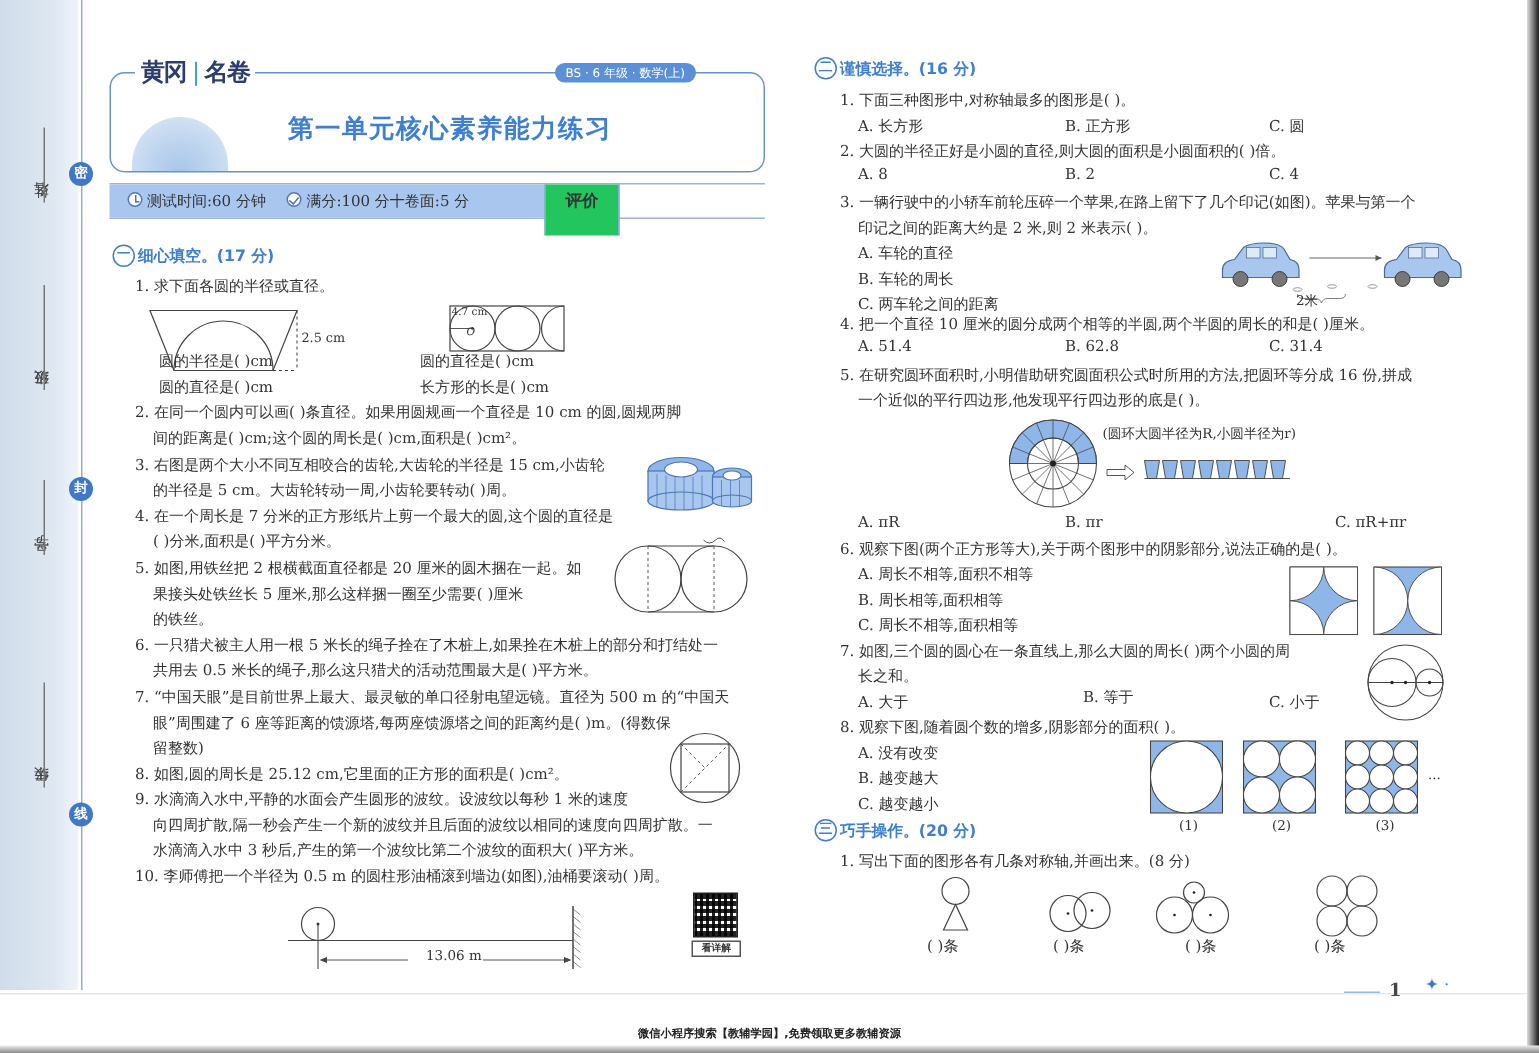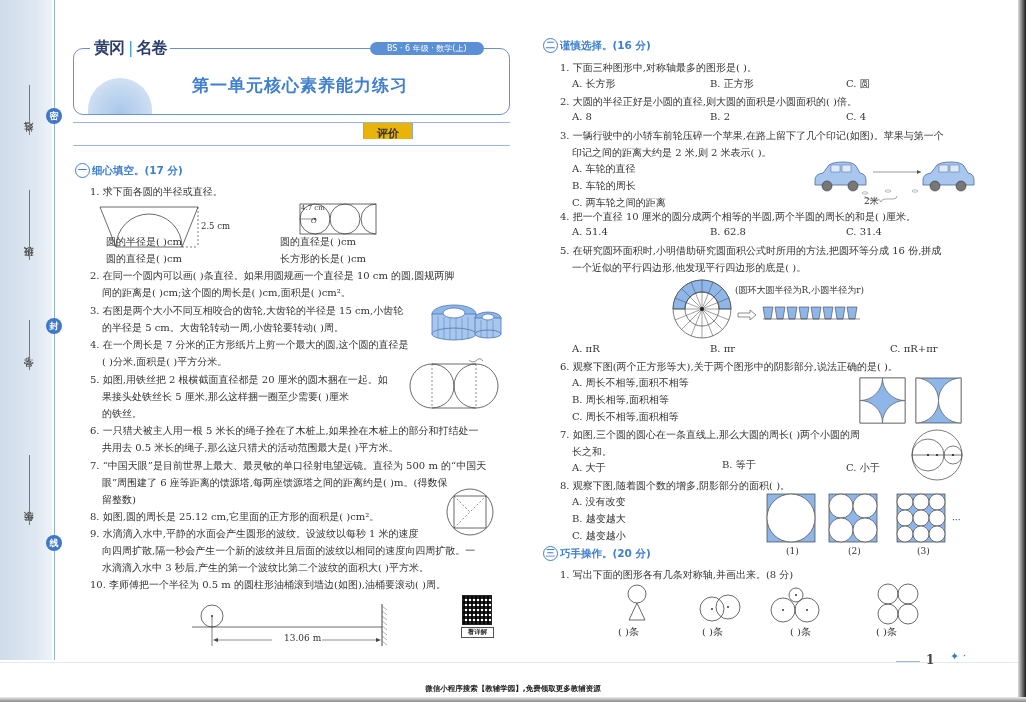--- a/index.html
+++ b/index.html
@@ -8,27 +8,27 @@
   .abs { position: absolute; }
   .margin-strip { left: 0; top: 0; width: 52px; height: 660px; background: linear-gradient(90deg, #cfdcea 0%, #dfe8f2 70%, #eef3f8 100%); }
   .margin-line { left: 54px; top: 0; width: 1px; height: 660px; background: #8fb0d6; }
   .seal { width: 16px; height: 16px; border-radius: 50%; background: #3f78c7; color: #fff; font-size: 9px; line-height: 16px; text-align: center; left: 46px; font-family: "DejaVu Sans", sans-serif; font-weight: bold; }
   .vlabel { left: 22px; font-size: 10px; color: #444; writing-mode: vertical-rl; transform: rotate(180deg); font-family: "DejaVu Sans", sans-serif; }
   .vline { left: 29px; width: 1px; background: #777; }
 
   .header-box { left: 73px; top: 48px; width: 437px; height: 67px; border: 1.5px solid #6b92c8; border-radius: 10px; background: #fff; }
   .brand { left: 90px; top: 38px; background: #fff; padding: 0 4px; font-family: "DejaVu Sans", sans-serif; font-weight: bold; font-size: 16px; color: #2c3e6b; letter-spacing: -1px; }
   .brand .accent { color: #3aa0d8; }
-  .grade-badge { left: 370px; top: 42px; background: #5b8fd6; color: #fff; font-size: 8px; border-radius: 8px; padding: 1px 17px; font-family: "DejaVu Sans", sans-serif; }
+  .grade-badge { left: 370px; top: 42px; background: #5b8fd6; color: #fff; font-size: 8px; border-radius: 8px; padding: 1px 7px; font-family: "DejaVu Sans", sans-serif; }
   .title { left: 150px; top: 74px; width: 300px; text-align: center; color: #3f7fcf; font-size: 17px; font-weight: bold; font-family: "DejaVu Sans", sans-serif; letter-spacing: 1px; }
   .deco { left: 88px; top: 78px; width: 64px; height: 36px; border-radius: 32px 32px 0 0; background: radial-gradient(circle at 50% 100%, #a8c6ea 0%, #c8dbf1 60%, #e1ecf8 100%); }
 
   .info-bar { left: 73px; top: 122px; width: 437px; height: 24px; border-top: 1px solid #9bb6dd; border-bottom: 1px solid #9bb6dd; }
   .info-bar .left { position: absolute; left: 0; top: 0; width: 290px; height: 22px; background: #a9c7ee; display: flex; align-items: center; padding-left: 12px; gap: 14px; font-size: 10px; color: #333; }
-  .info-bar .rate { position: absolute; left: 290px; top: 0; width: 50px; height: 16px; background: #eab308; border-left: 1px solid #86a9d9; border-right: 1px solid #86a9d9; text-align: center; line-height: 22px; font-weight: bold; font-size: 11px; font-family: "DejaVu Sans", sans-serif; }
+  .info-bar .rate { position: absolute; left: 290px; top: 0; width: 50px; height: 34px; background: #22c55e; border-left: 1px solid #86a9d9; border-right: 1px solid #86a9d9; text-align: center; line-height: 22px; font-weight: bold; font-size: 11px; font-family: "DejaVu Sans", sans-serif; }
   .ic-clock, .ic-check { display: inline-block; width: 10px; height: 10px; border-radius: 50%; border: 1px solid #5577aa; background: #fff; margin-right: 3px; vertical-align: -1px; position: relative; }
   .ic-check::after { content: ""; position: absolute; left: 2px; top: 1px; width: 3px; height: 5px; border-right: 1px solid #5577aa; border-bottom: 1px solid #5577aa; transform: rotate(40deg); }
   .ic-clock::after { content: ""; position: absolute; left: 4px; top: 1px; width: 2px; height: 4px; border-left: 1px solid #5577aa; border-bottom: 1px solid #5577aa; }
 
   .sec-head { font-family: "DejaVu Sans", sans-serif; color: #3f7fcf; font-size: 10.5px; font-weight: bold; display: flex; align-items: center; }
   .sec-num { display: inline-block; width: 15px; height: 15px; border: 1.3px solid #3f7fcf; border-radius: 50%; text-align: center; line-height: 13px; font-size: 9px; margin-right: 2px; }
 
   .q { font-size: 10px; line-height: 17px; color: #333; white-space: nowrap; }
   .ind { padding-left: 12px; }
   .opt { font-size: 10px; color: #333; white-space: nowrap; }
@@ -63,20 +63,24 @@
 <div class="abs vlabel" style="top:530px;">年级</div>
 <div class="abs vline" style="top:455px;height:70px;"></div>
 
 <div class="abs header-box"></div>
 <div class="abs deco"></div>
 <div class="abs brand"><span>黄冈</span><span class="accent">❘</span><span>名卷</span></div>
 <div class="abs grade-badge">BS · 6 年级 · 数学(上)</div>
 <div class="abs title">第一单元核心素养能力练习</div>
 
 <div class="abs info-bar">
+  <div class="left">
+    <span><span class="ic-clock"></span><span>测试时间:60 分钟</span></span>
+    <span><span class="ic-check"></span><span>满分:100 分十卷面:5 分</span></span>
+  </div>
   <div class="rate">评价</div>
 </div>
 
 <div class="abs sec-head" style="left:75px;top:163px;">
   <span class="sec-num">一</span>
   <span>细心填空。(17 分)</span>
 </div>
 
 <div class="abs q" style="left:90px;top:183px;">1. 求下面各圆的半径或直径。</div>
 

